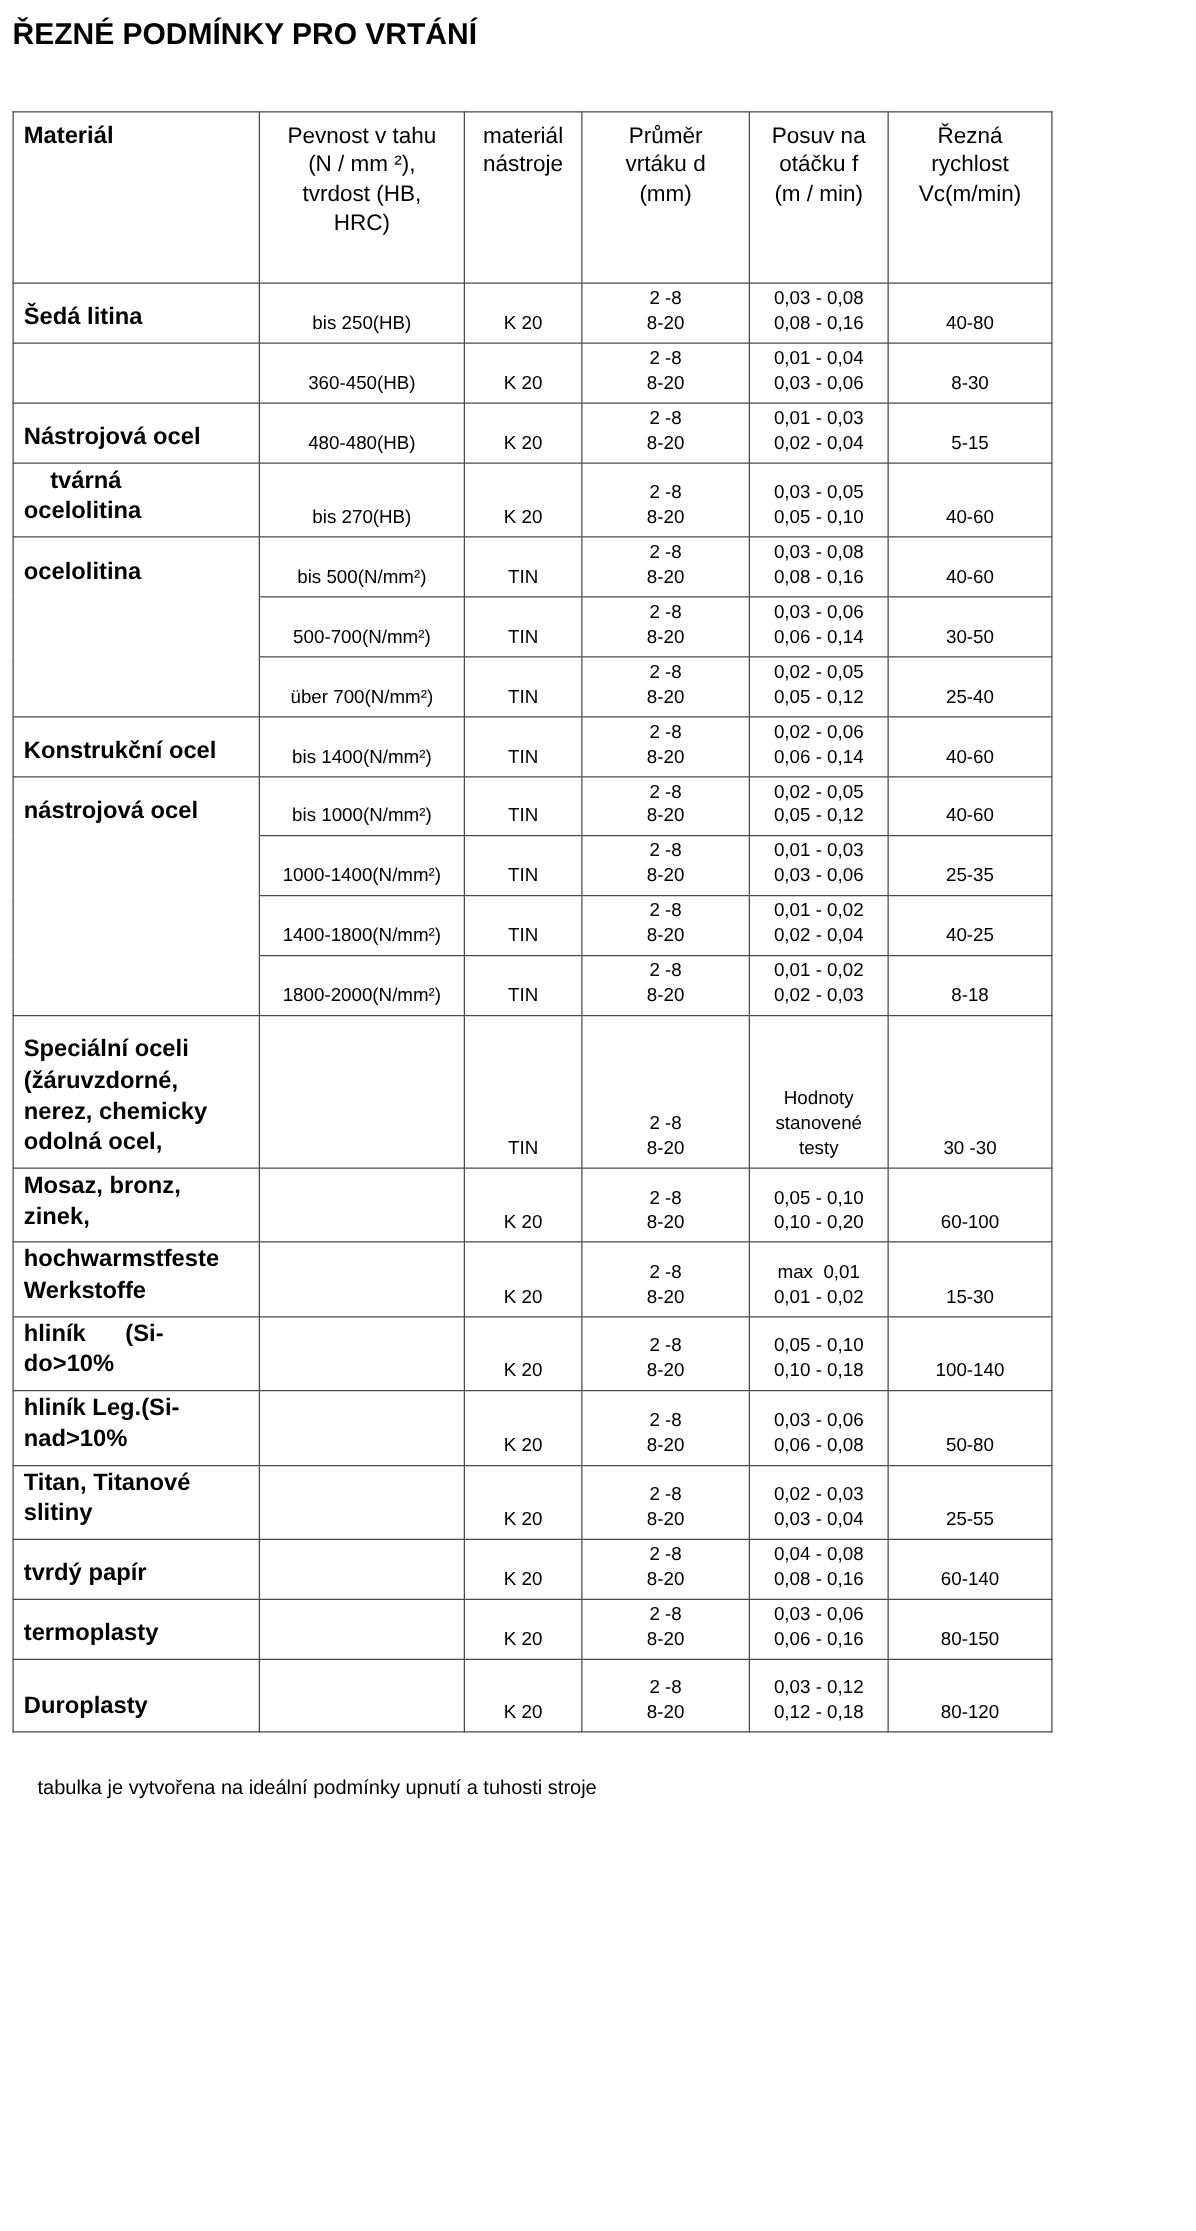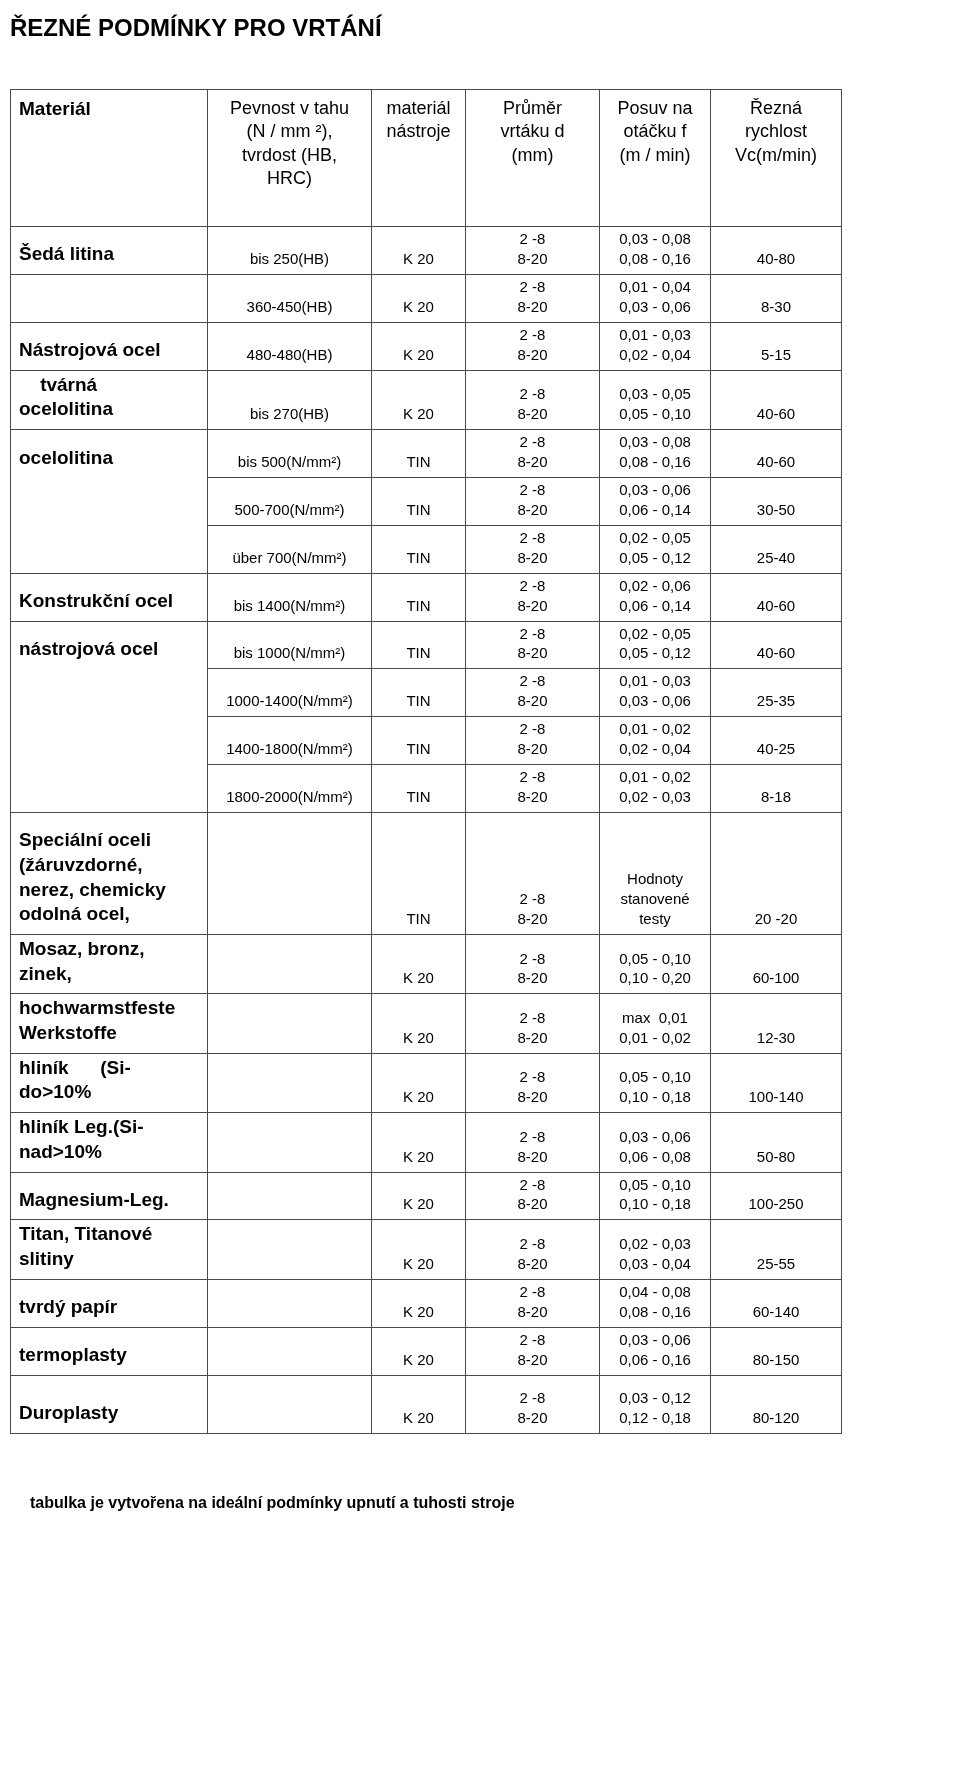--- a/index.html
+++ b/index.html
@@ -59,22 +59,22 @@
     font-size: 19px;
     line-height: 1.3;
     padding: 2px 4px 7px 8px;
     border-top: none;
     border-bottom: none;
   }
   td.mat.end { border-bottom: 1px solid #4a4a4a; }
 
   p.footer {
     font-size: 16px;
-    font-weight: bold;
-    margin: 60px 0 0 20px;
+    font-weight: normal;
+    margin: 36px 0 0 20px;
   }
 </style>
 </head>
 <body>
 
 <div class="page">
 
   <h1 class="title">ŘEZNÉ PODMÍNKY PRO VRTÁNÍ</h1>
 
   <table class="cond">
@@ -233,21 +233,21 @@
 (žáruvzdorné,
 nerez, chemicky
 odolná ocel,</td>
           <td></td>
           <td>TIN</td>
           <td>2 -8
 8-20</td>
           <td>Hodnoty
 stanovené
 testy</td>
-          <td>20 -20</td>
+          <td>30 -30</td>
         </tr>
         <tr style="height: 54px;">
           <td class="mat end">Mosaz, bronz,
 zinek,</td>
           <td></td>
           <td>K 20</td>
           <td>2 -8
 8-20</td>
           <td>0,05 - 0,10
 0,10 - 0,20</td>
@@ -255,21 +255,21 @@
         </tr>
         <tr style="height: 59px;">
           <td class="mat end">hochwarmstfeste
 Werkstoffe</td>
           <td></td>
           <td>K 20</td>
           <td>2 -8
 8-20</td>
           <td>max  0,01
 0,01 - 0,02</td>
-          <td>12-30</td>
+          <td>15-30</td>
         </tr>
         <tr style="height: 59px;">
           <td class="mat end">hliník      (Si-
 do&gt;10%</td>
           <td></td>
           <td>K 20</td>
           <td>2 -8
 8-20</td>
           <td>0,05 - 0,10
 0,10 - 0,18</td>
@@ -279,30 +279,20 @@
           <td class="mat end">hliník Leg.(Si-
 nad&gt;10%</td>
           <td></td>
           <td>K 20</td>
           <td>2 -8
 8-20</td>
           <td>0,03 - 0,06
 0,06 - 0,08</td>
           <td>50-80</td>
         </tr>
-        <tr style="height: 47px;">
-          <td class="mat end">Magnesium-Leg.</td>
-          <td></td>
-          <td>K 20</td>
-          <td>2 -8
-8-20</td>
-          <td>0,05 - 0,10
-0,10 - 0,18</td>
-          <td>100-250</td>
-        </tr>
         <tr style="height: 59px;">
           <td class="mat end">Titan, Titanové
 slitiny</td>
           <td></td>
           <td>K 20</td>
           <td>2 -8
 8-20</td>
           <td>0,02 - 0,03
 0,03 - 0,04</td>
           <td>25-55</td>

